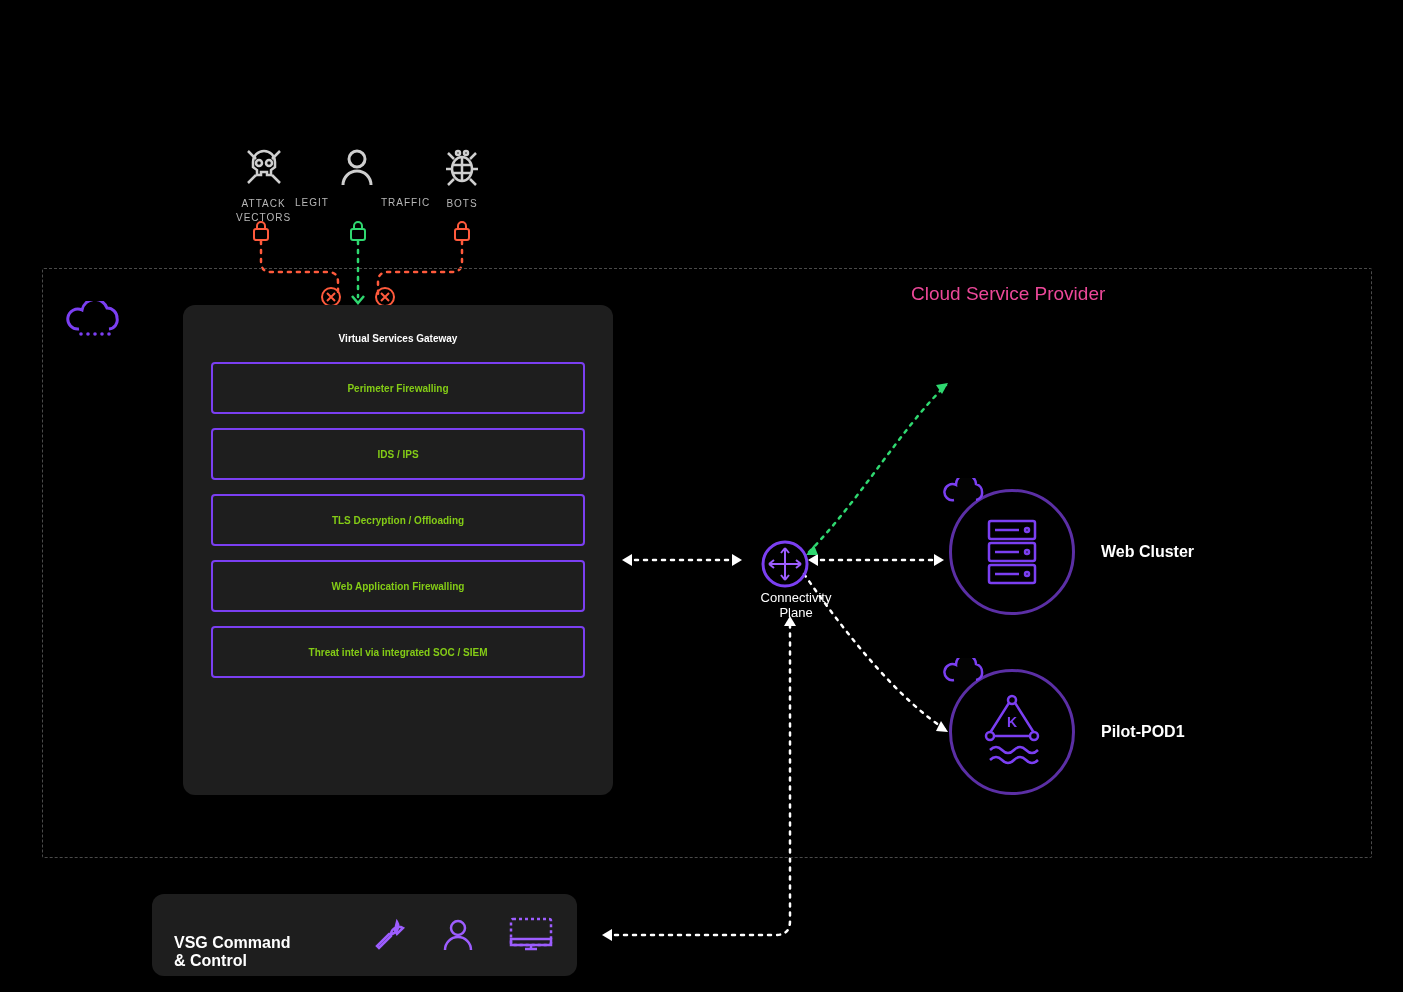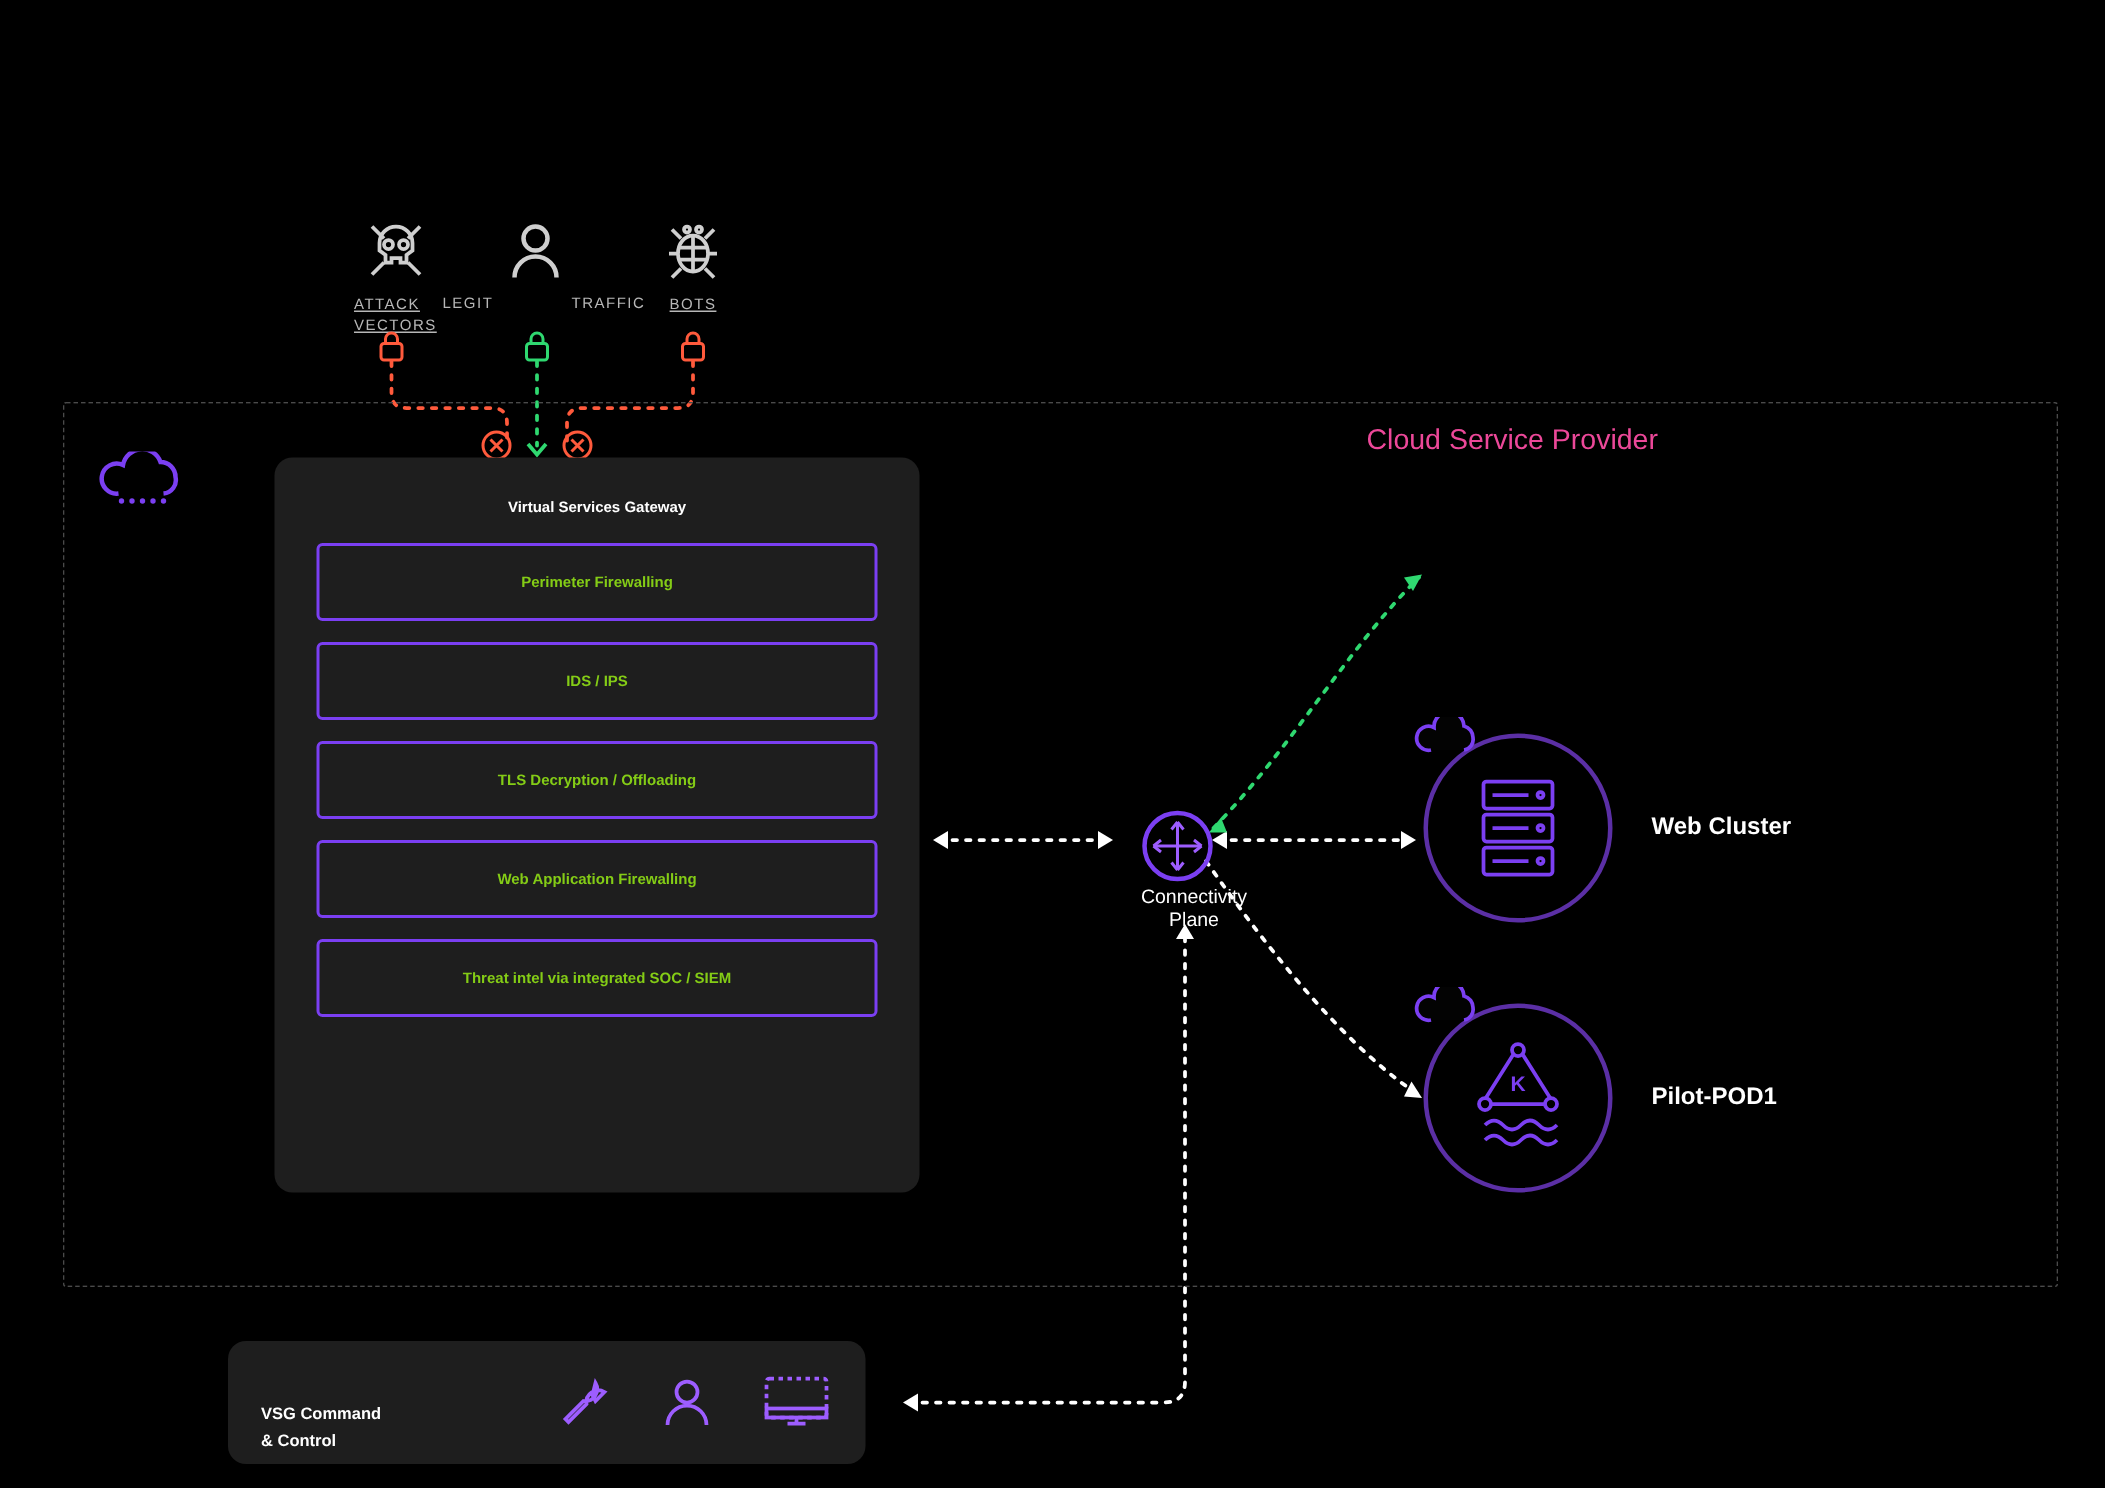--- a/index.html
+++ b/index.html
@@ -29,21 +29,21 @@
 
 
 .threat {
   position: absolute;
   top: 145px;
   display: flex; flex-direction: column; align-items: center;
   gap: 8px;
 }
 .threat-label {
   font-size: 10px; letter-spacing: 1px;
-  color: #b7b7b7; line-height: 14px; text-decoration: underline;
+  color: #b7b7b7; text-align: center; line-height: 14px;
 }
 .threat-attack { left: 236px; }
 .threat-legit { left: 335px; }
 .threat-bots  { left: 440px; }
 .legit-left { position:absolute; left: -40px; top: 52px; font-size:10px; letter-spacing:1px; color:#b7b7b7; }
 .legit-right{ position:absolute; left: 46px; top: 52px; font-size:10px; letter-spacing:1px; color:#b7b7b7; }
 
 
 .provider-box {
   position: absolute;
@@ -118,21 +118,21 @@
 .cc-bar {
   position: absolute;
   left: 152px; top: 894px;
   width: 425px; height: 82px;
   background: #1e1e1e;
   border-radius: 12px;
   display: flex; align-items: center;
   padding: 0 22px;
   gap: 30px;
 }
-.cc-label { font-size: 11px; font-weight: 600; line-height: 18px; margin-top: 33px; }
+.cc-label { font-size: 16px; font-weight: 600; line-height: 18px; margin-top: 33px; }
 
 
 .wires { position:absolute; left:0; top:0; width:1403px; height:992px; pointer-events:none; }
 .dot-stroke { fill:none; stroke-dasharray: 3 6; stroke-width: 2.5; stroke-linecap: round; }
 
 
 .lockbadge { position:absolute; }
 </style>
 </head>
 <body>

